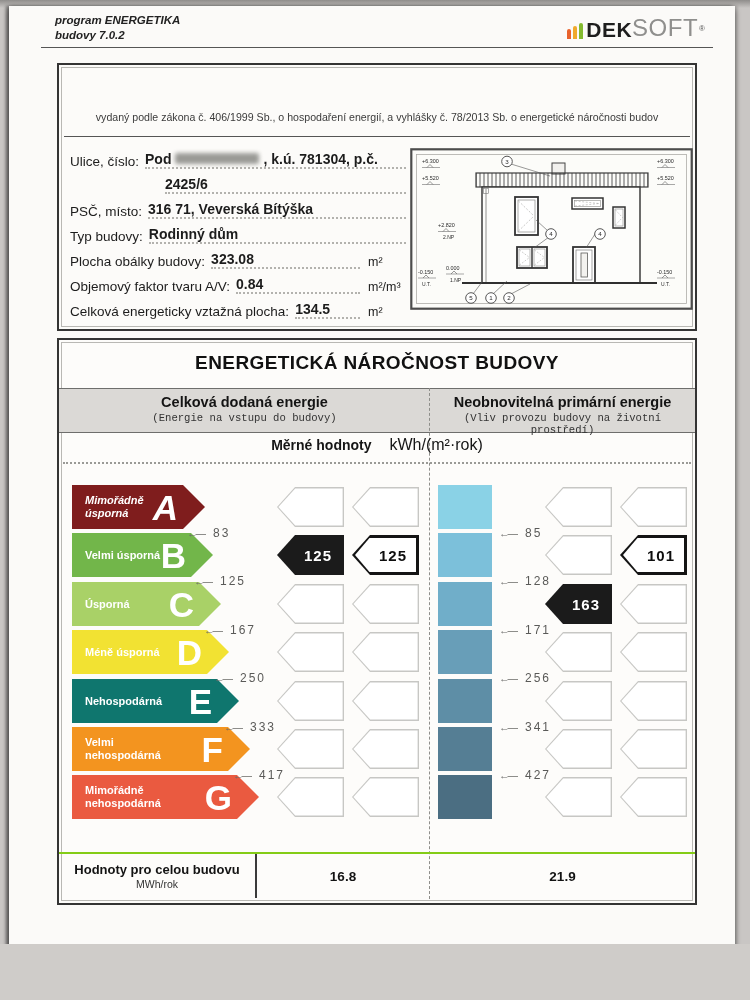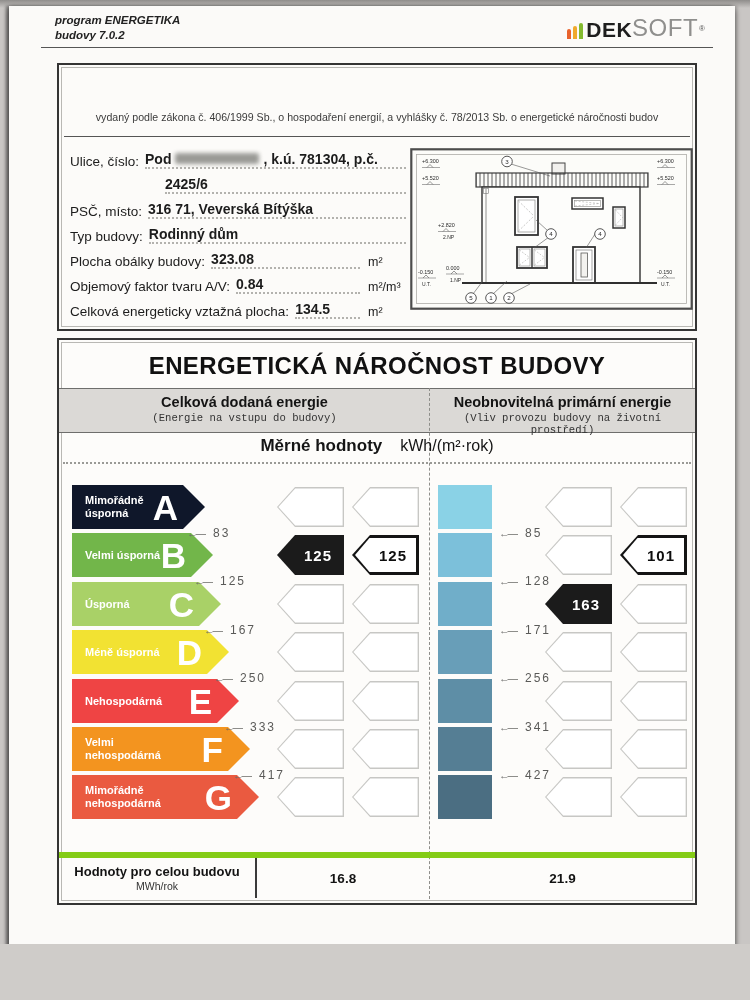--- a/index.html
+++ b/index.html
@@ -33,30 +33,30 @@
   .f-label { white-space:nowrap; padding-right:6px; }
   .f-line { flex:1; border-bottom:2px dotted #b3b2ae; display:flex; align-items:flex-end; }
   .f-value { font-weight:bold; font-size:14px; white-space:nowrap; }
   .f-unit { width:46px; text-align:left; padding-left:8px; font-size:12.5px; }
   .redact { display:inline-block; width:84px; height:11px; margin:0 4px; background:#9a9a96; filter:blur(2px); border-radius:2px; vertical-align:baseline; }
   .indent2 { margin-left:95px; }
 
   .drawing { position:absolute; left:351px; top:83px; width:283px; height:162px; }
 
   .nrg-box { position:absolute; left:48px; top:332px; width:640px; height:567px; border:2.4px solid #343434; background:#fdfcfa; }
-  .nrg-title { position:absolute; top:12px; left:0; width:100%; text-align:center; font-weight:bold; font-size:24px; color:#111; letter-spacing:.4px; }
+  .nrg-title { position:absolute; top:12px; left:0; width:100%; text-align:center; font-weight:bold; font-size:19px; color:#111; letter-spacing:.4px; }
   .band { position:absolute; left:0; top:48px; width:100%; height:45px; background:#dbd9d6; border-top:1.2px solid #6e6e6c; border-bottom:1.2px solid #6e6e6c; display:flex; }
   .band .cell { padding-top:5px; text-align:center; }
   .band .c1 { width:371px; }
   .band .c2 { width:265px; }
   .band .t { font-weight:bold; font-size:14.5px; color:#141414; }
   .band .s { font-size:10.6px; color:#333; margin-top:2px;font-family:Liberation Mono, monospace; }
   .vdash { position:absolute; left:370px; top:48px; height:511px; border-left:1.6px dashed #8e8e8a; }
   .merne { position:absolute; left:0; top:96px; width:100%; text-align:center; font-size:13.5px; color:#151515; }
-  .merne b { font-size:17px; margin-right:18px; }
+  .merne b { font-size:14px; margin-right:18px; }
   .merne .u { font-size:16px; }
   .hdots { position:absolute; left:4px; right:4px; top:122px; border-top:2px dotted #9a9a96; }
 
   .grade { position:absolute; left:13px; height:44px; color:#fff;
            clip-path:polygon(0 0, calc(100% - 22px) 0, 100% 50%, calc(100% - 22px) 100%, 0 100%); }
   .g-label { position:absolute; left:13px; top:50%; transform:translateY(-50%); width:100px; font-weight:bold; font-size:11px; line-height:1.18; }
   .g-letter { position:absolute; right:27px; top:50%; transform:translateY(-50%); font-weight:bold; font-size:35px; line-height:1; }
 
   .bb { position:absolute; left:379px; width:54px; height:44px; }
 
@@ -72,21 +72,21 @@
   .slot.filled::before { background:#1b1b1b; }
   .slot.filled::after { display:none; }
   .slot.outlined::before { background:#141414; }
   .slot.outlined::after { inset:3px; background:#fff;
                   clip-path:polygon(14.5px 0,100% 0,100% 100%,14.5px 100%,0 50%); }
   .slot .val { position:absolute; inset:0; display:flex; align-items:center; justify-content:center;
                padding-left:15px; font-weight:bold; font-size:15px; letter-spacing:1px; z-index:1; }
   .slot.filled .val { color:#fff; }
   .slot.outlined .val { color:#0e0e0e; }
 
-  .totals { position:absolute; left:0; top:512px; width:100%; height:46px; border-top:6px solid #84cc16; }
+  .totals { position:absolute; left:0; top:512px; width:100%; height:46px; border-top:2px solid #84cc16; }
   .t-label { position:absolute; left:0; top:0; width:198px; height:100%; border-right:2px solid #3a3a3a;
              display:flex; flex-direction:column; justify-content:center; align-items:center; }
   .t-label .l1 { font-weight:bold; font-size:13px; color:#131313; }
   .t-label .l2 { font-size:10.5px; color:#333; margin-top:1px; }
   .t-val { position:absolute; top:0; height:100%; display:flex; align-items:center; justify-content:center;
            font-weight:bold; font-size:13.5px; color:#131313; }
   .tv1 { left:198px; width:172px; }
   .tv2 { left:371px; width:265px; }
 
   svg text { font-family:"Liberation Sans", sans-serif; fill:#2a2a2a; }
@@ -286,37 +286,37 @@
           <div class="s">(Vliv provozu budovy na životní prostředí)</div>
         </div>
       </div>
       <div class="vdash"></div>
 
       <div class="merne">
         <b>Měrné hodnoty</b><span class="u">kWh/(m²·rok)</span>
       </div>
       <div class="hdots"></div>
 
-      <div class="grade" style="top: 145px; width: 133px; background: #0f172a;">
+      <div class="grade" style="top: 145px; width: 133px; background: #7f1d1d; font-style: italic;">
         <span class="g-label">Mimořádně úsporná</span>
         <span class="g-letter">A</span>
       </div>
       <div class="grade" style="top: 193px; width: 141px; background: rgb(114, 182, 74);">
         <span class="g-label">Velmi úsporná</span>
         <span class="g-letter">B</span>
       </div>
       <div class="grade" style="top: 242px; width: 149px; background: rgb(169, 209, 103);">
         <span class="g-label">Úsporná</span>
         <span class="g-letter">C</span>
       </div>
       <div class="grade" style="top: 290px; width: 157px; background: rgb(242, 226, 50);">
         <span class="g-label">Méně úsporná</span>
         <span class="g-letter">D</span>
       </div>
-      <div class="grade" style="top: 339px; width: 167px; background: #ef4444;">
+      <div class="grade" style="top: 339px; width: 167px; background: #0f766e;">
         <span class="g-label">Nehospodárná</span>
         <span class="g-letter">E</span>
       </div>
       <div class="grade" style="top: 387px; width: 178px; background: rgb(243, 148, 31);">
         <span class="g-label">Velmi nehospodárná</span>
         <span class="g-letter">F</span>
       </div>
       <div class="grade" style="top: 435px; width: 187px; background: rgb(234, 90, 64);">
         <span class="g-label">Mimořádně nehospodárná</span>
         <span class="g-letter">G</span>

